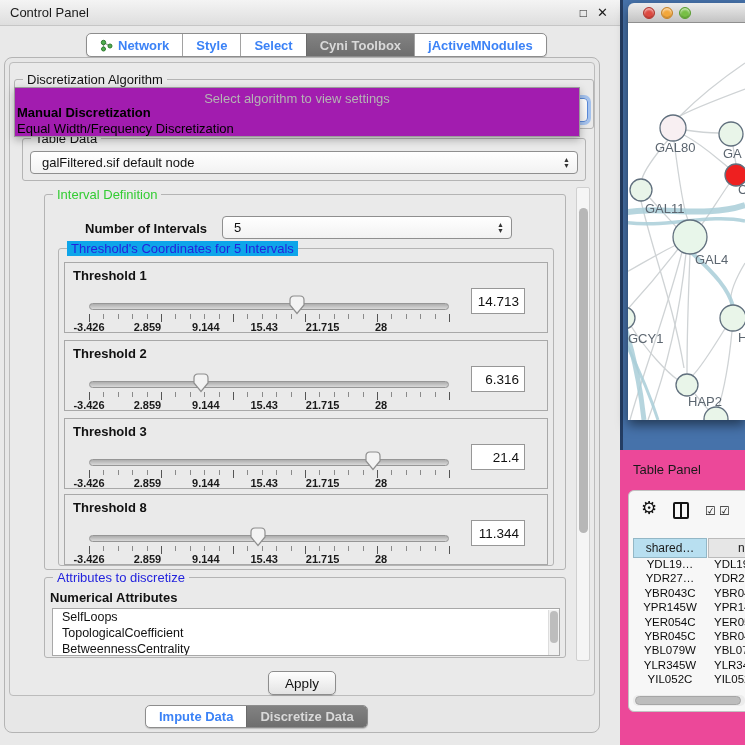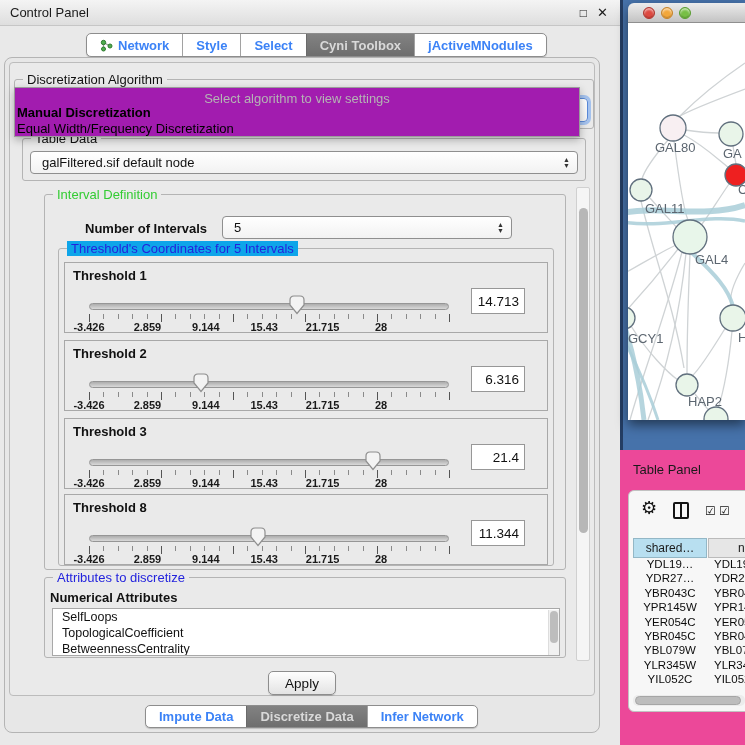--- a/index.html
+++ b/index.html
@@ -414,23 +414,20 @@
     <div class="button" id="apply-btn">
       <span>Apply</span>
     </div>
 
     <div class="seg" id="bottom-tabbar">
       <div class="s">
           <span>Impute Data</span>
         </div>
       <div class="s sel">
           <span>Discretize Data</span>
-        </div>
-      <div class="s">
-          <span>Infer Network</span>
         </div>
     </div>
   </div>
 
   <div id="right-blue"></div>
 
   <div id="net-window">
     <div id="net-titlebar">
       <span class="tl" style="left:15px;background:#dd4a41;border:1px solid #ad3831;"></span>
       <span class="tl" style="left:33px;background:#f2a73b;border:1px solid #c4832c;"></span>

